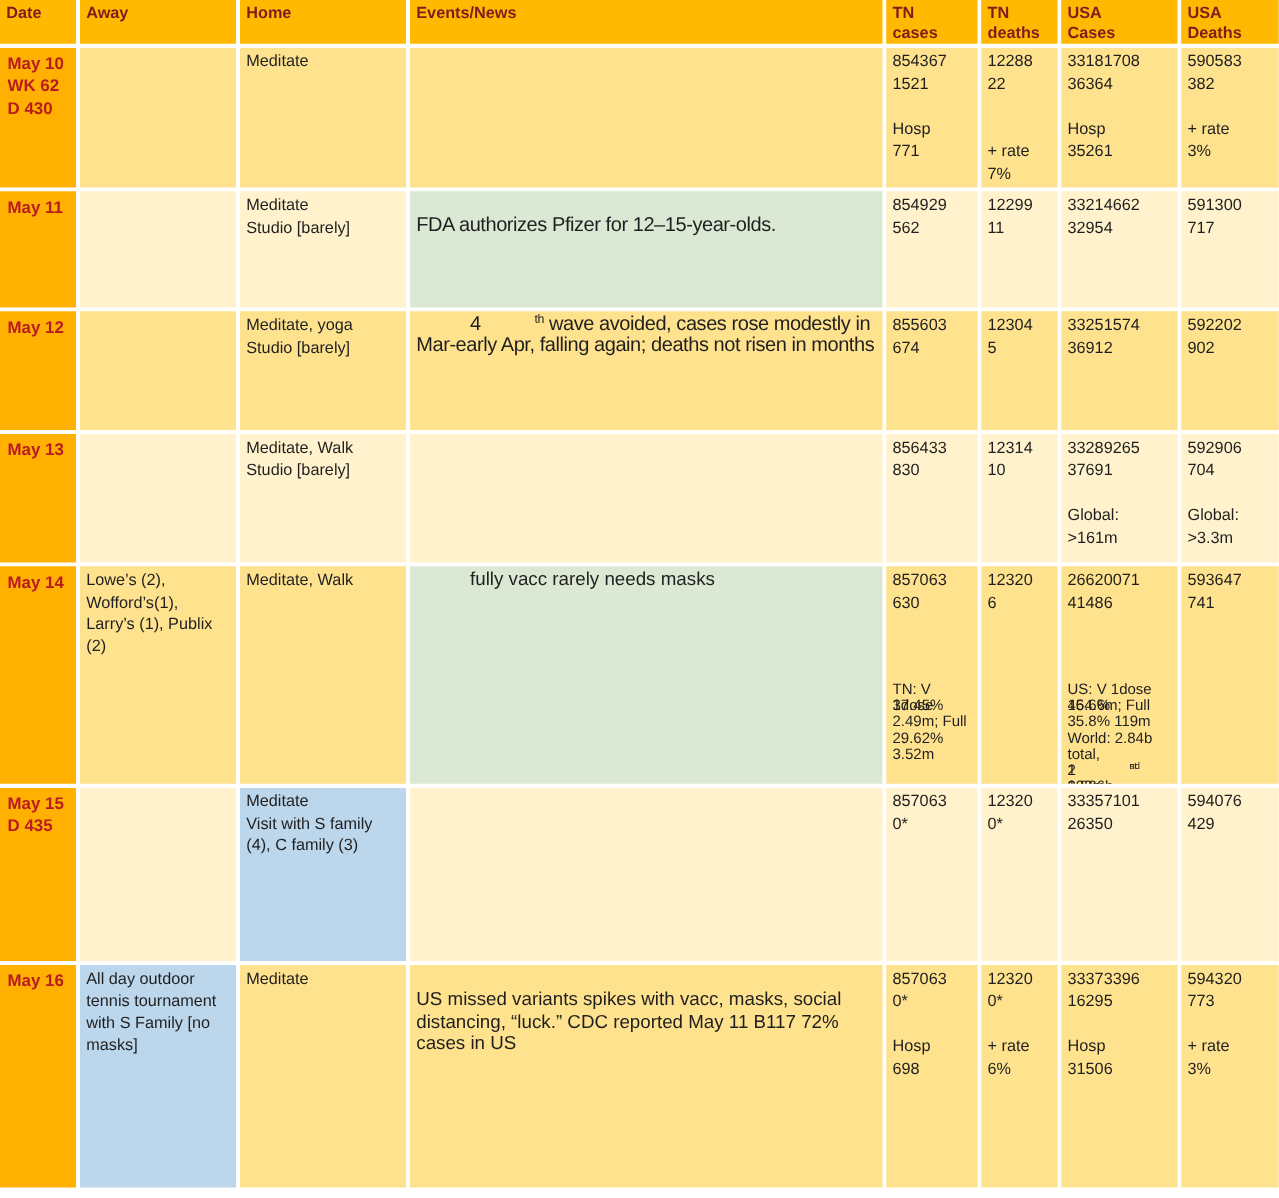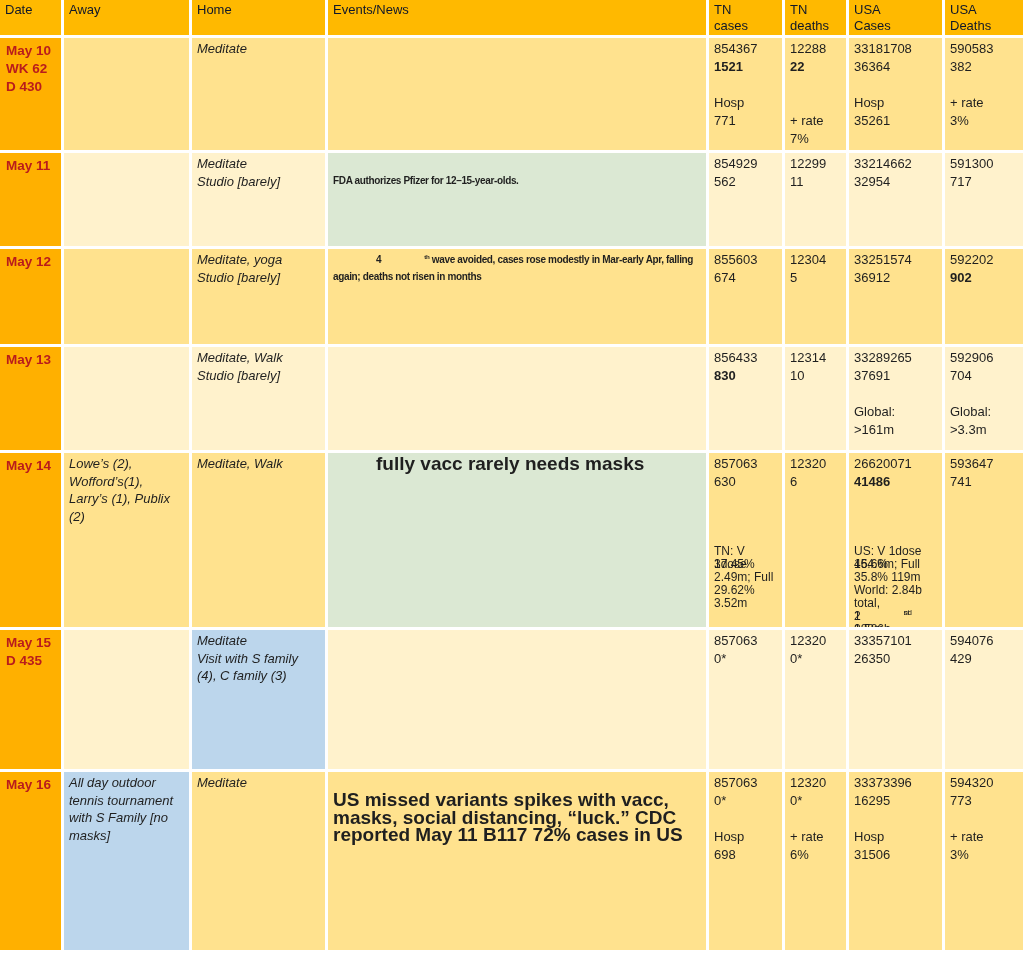--- a/index.html
+++ b/index.html
@@ -1,34 +1,34 @@
 <!DOCTYPE html>
 <html><head>
 <meta charset="utf-8">
 <style>
   html,body{margin:0;padding:0;width:1023px;height:958px;overflow:hidden;background:#ffffff;}
   body{font-family:"Liberation Sans",sans-serif;color:#1f1f1f;}
   table{border-collapse:collapse;table-layout:fixed;width:1029px;margin:-3px;}
   col.c0{width:64px}col.c1{width:128px}col.c2{width:136px}col.c3{width:381px}
   col.c4{width:76px}col.c5{width:64px}col.c6{width:96px}col.c7{width:86px}
   th,td{border:3px solid #ffffff;vertical-align:top;overflow:hidden;}
-  th{background:#FFB900;color:#0f172a;text-align:left;font-size:13px;font-weight:normal;padding:2px 5px 1px 5px;line-height:16px;}
+  th{background:#FFB900;color:#7f1d1d;text-align:left;font-size:13px;font-weight:bold;padding:2px 5px 1px 5px;line-height:16px;}
   td{padding:2px 5px;font-size:13px;line-height:17.5px;}
   td.date{background:#FFB000;color:#b91c1c;font-weight:bold;font-size:13.5px;line-height:18px;padding:4px 6px;}
   tr.gold td.band{background:#FFE28E;}
   tr.cream td.band{background:#FFF2CC;}
   td.green{background:#DBE8D3 !important;}
   td.blue{background:#BCD6EC !important;}
-  .events p{margin:0;line-height:17.5px;font-size:19px;}
-  .events p.narrow{font-size:10px;letter-spacing:-0.35px;line-height:17.3px;}
-  .b{font-weight:bold;margin-top:48px;}
+  .events p{margin:0;line-height:17.5px;font-size:15px;}
+  .events p.narrow{font-size:16px;letter-spacing:-0.35px;line-height:17.3px;}
+  .b{font-weight:normal;margin-top:48px;}
   sup{font-size:0.62em;line-height:0;padding-left:43px;}
   td.stat .ln{height:18px;line-height:18px;white-space:nowrap;}
   td.stat .ln.small{height:13px;line-height:13px;font-size:12px;white-space:normal;}
-  .cell-line{line-height:17.5px;font-style:italic;}
+  .cell-line{line-height:17.5px;}
 </style>
 </head>
 <body>
 
 <table>
   <colgroup>
     <col class="c0">
       <col class="c1">
       <col class="c2">
       <col class="c3">

